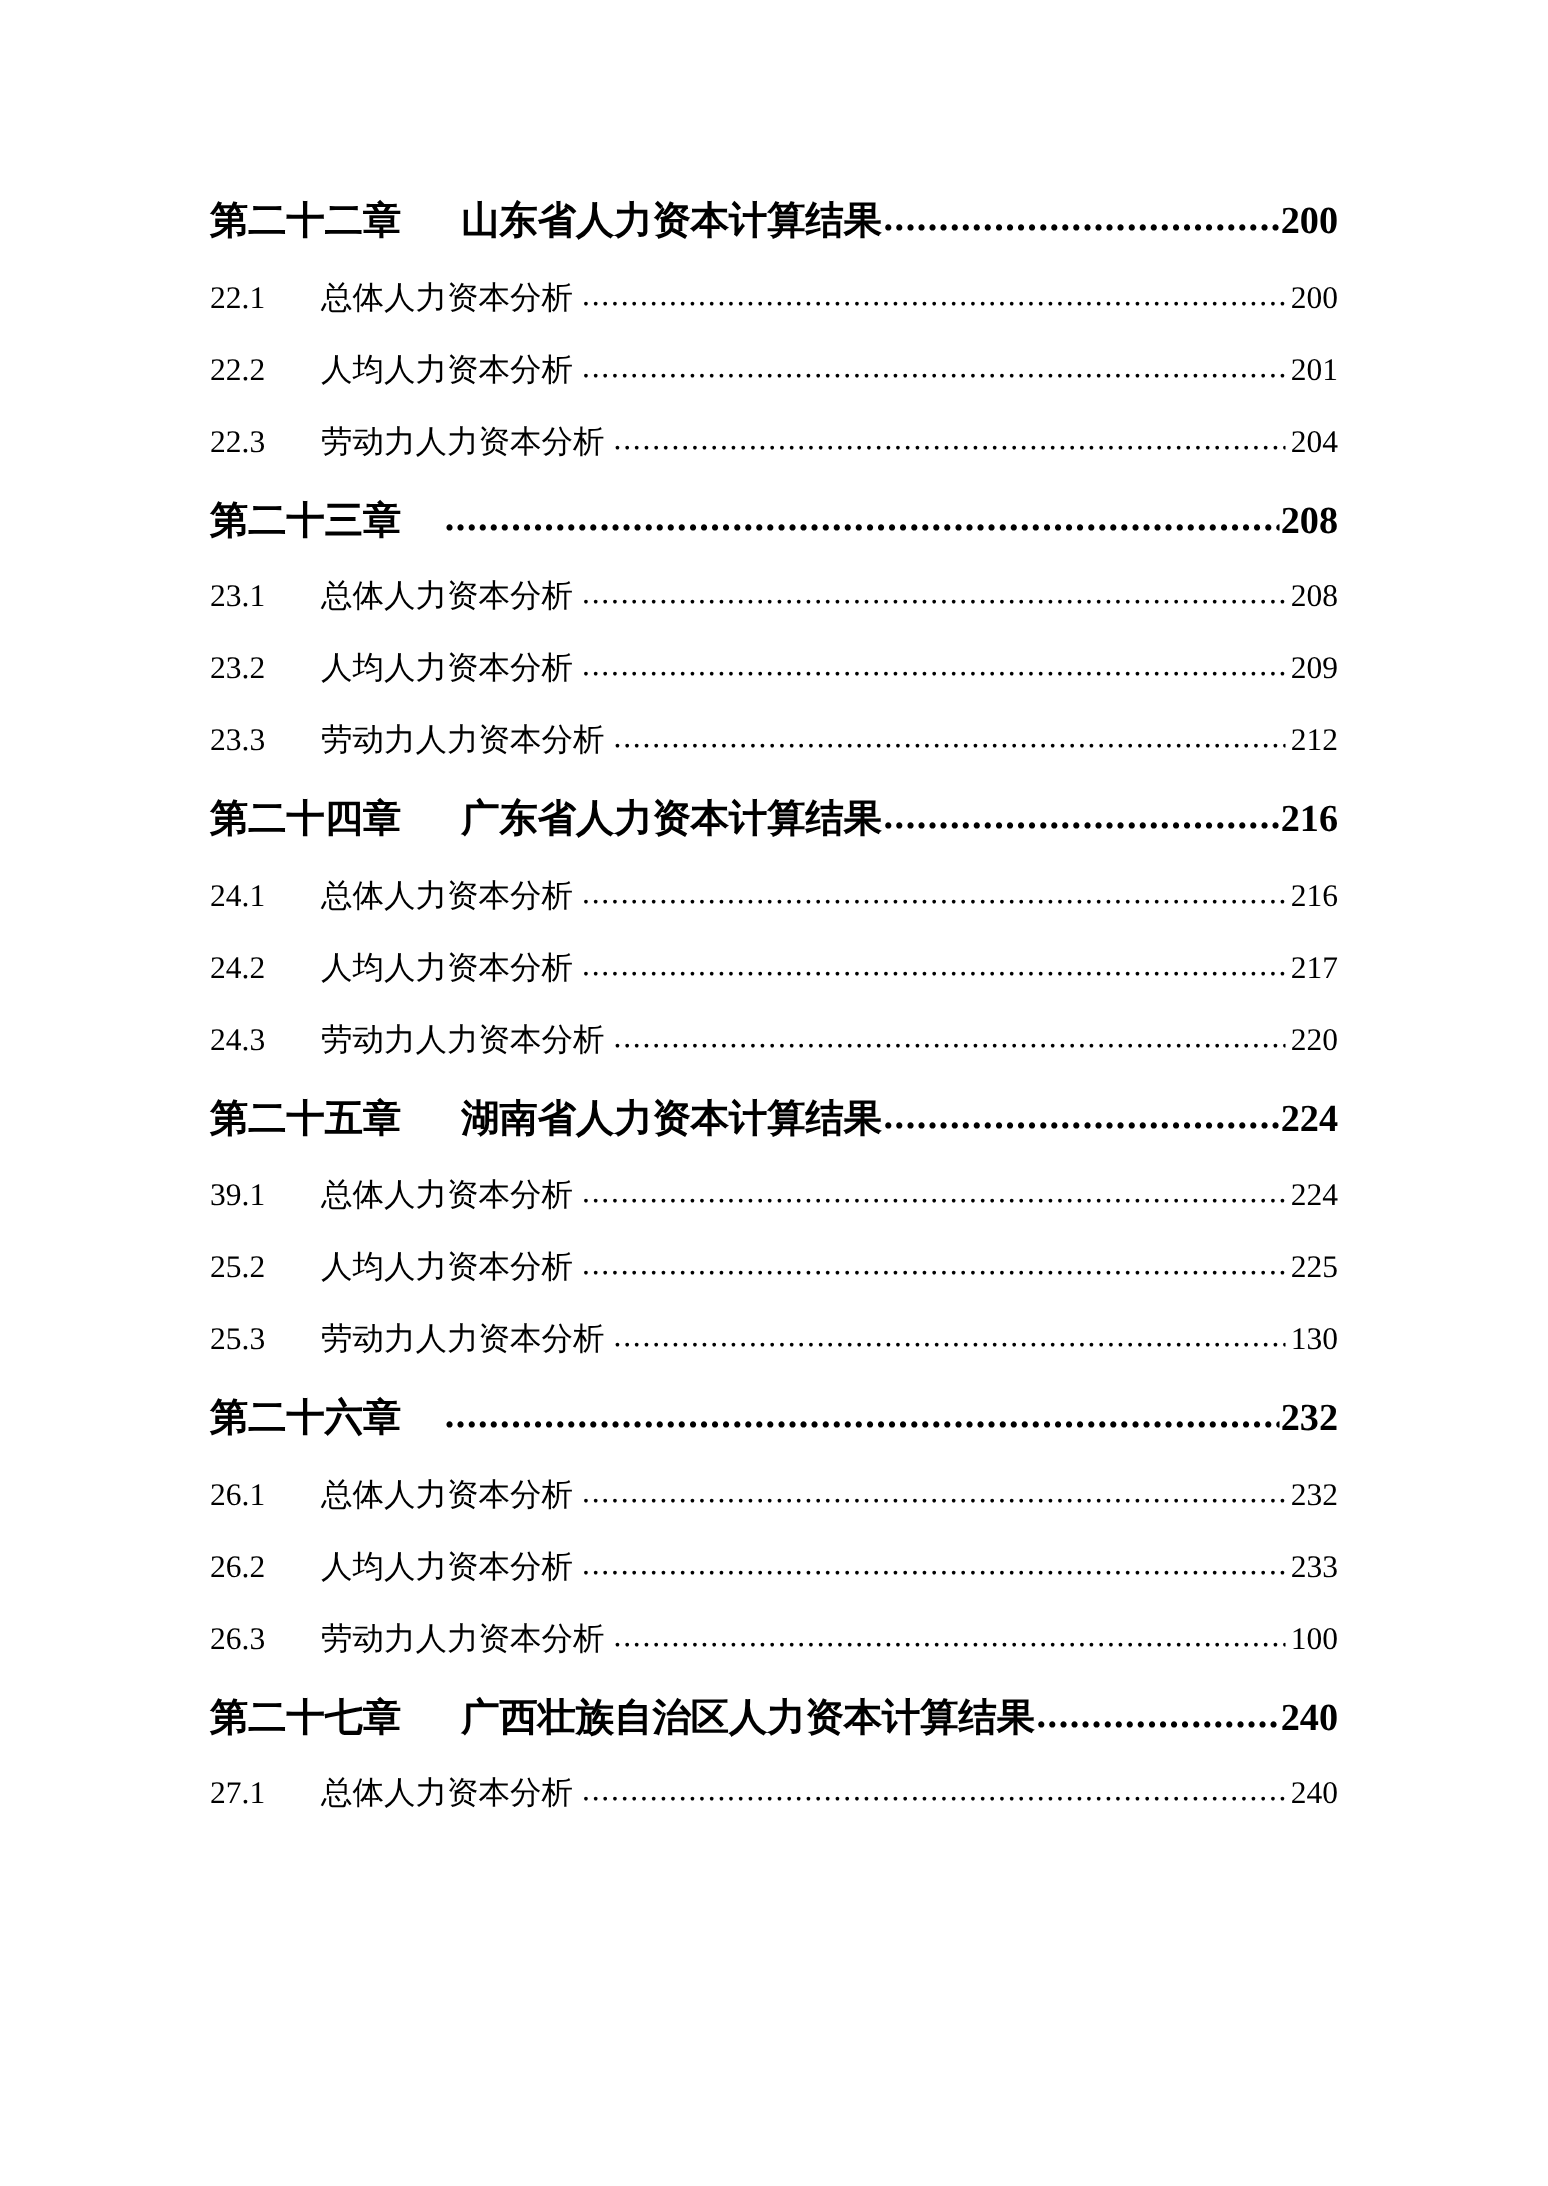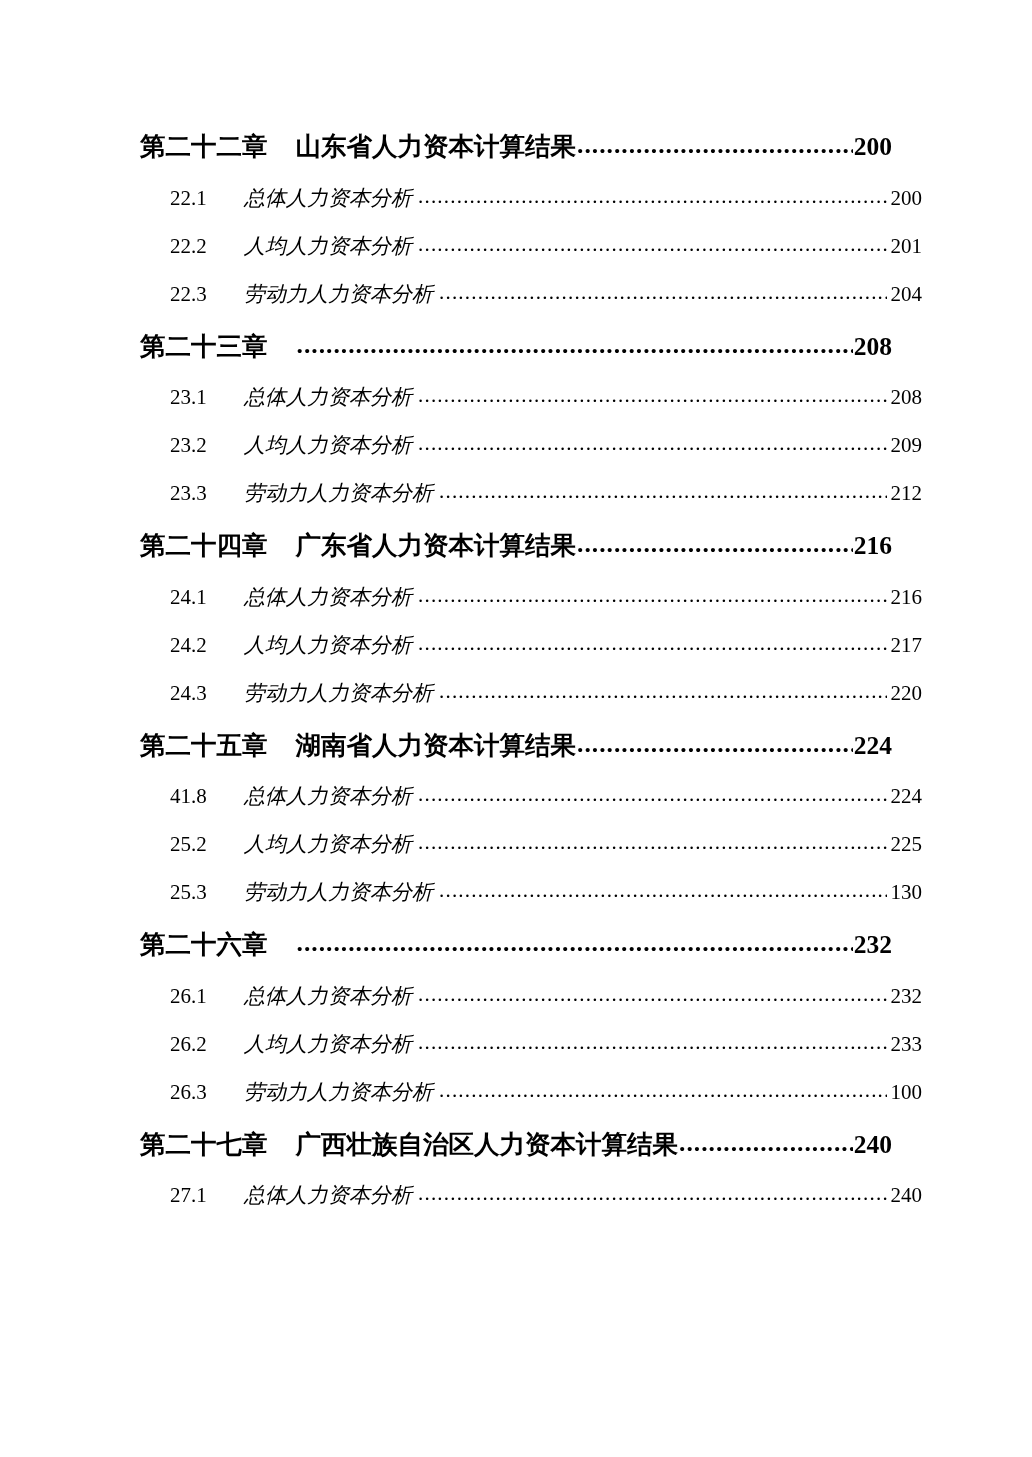--- a/index.html
+++ b/index.html
@@ -40,49 +40,48 @@
   }
   .entry.chapter .num-label {
     flex: 0 0 auto;
   }
   .entry.chapter .gap {
     flex: 0 0 auto;
     width: 28px;
   }
   .entry.chapter .title {
     flex: 0 0 auto;
+    margin-left: 12px;
   }
   .entry.chapter .leader {
     flex: 1 1 auto;
     overflow: hidden;
     margin: 0 1px;
     font-weight: bold;
     letter-spacing: 1px;
     position: relative;
     bottom: 2px;
   }
   .entry.chapter .page-no {
     flex: 0 0 auto;
     font-weight: bold;
   }
 
   
   .entry.section {
     font-size: 21px;
     line-height: 1.0;
     padding: 14px 0 13px 0;
-    margin-left: 30px;
   }
   .entry.section .num-label {
     flex: 0 0 auto;
     min-width: 74px;
   }
   .entry.section .title {
     flex: 0 0 auto;
-    font-style: italic;
   }
   .entry.section .leader {
     flex: 1 1 auto;
     overflow: hidden;
     margin: 0 4px 0 6px;
     letter-spacing: 1.2px;
     position: relative;
     bottom: 2px;
   }
   .entry.section .page-no {
@@ -200,21 +199,21 @@
       <div class="entry chapter">
         <span class="num-label">第二十五章</span>
         <span class="gap"></span>
         <span class="title">湖南省人力资本计算结果</span>
         <span class="leader">
           <span class="leader-inner">........................................................................................................................................................................................................</span>
         </span>
         <span class="page-no">224</span>
       </div>
       <div class="entry section">
-        <span class="num-label">41.8</span>
+        <span class="num-label">39.1</span>
         <span class="title">总体人力资本分析</span>
         <span class="leader">
           <span class="leader-inner">........................................................................................................................................................................................................</span>
         </span>
         <span class="page-no">224</span>
       </div>
       <div class="entry section">
         <span class="num-label">25.2</span>
         <span class="title">人均人力资本分析</span>
         <span class="leader">

